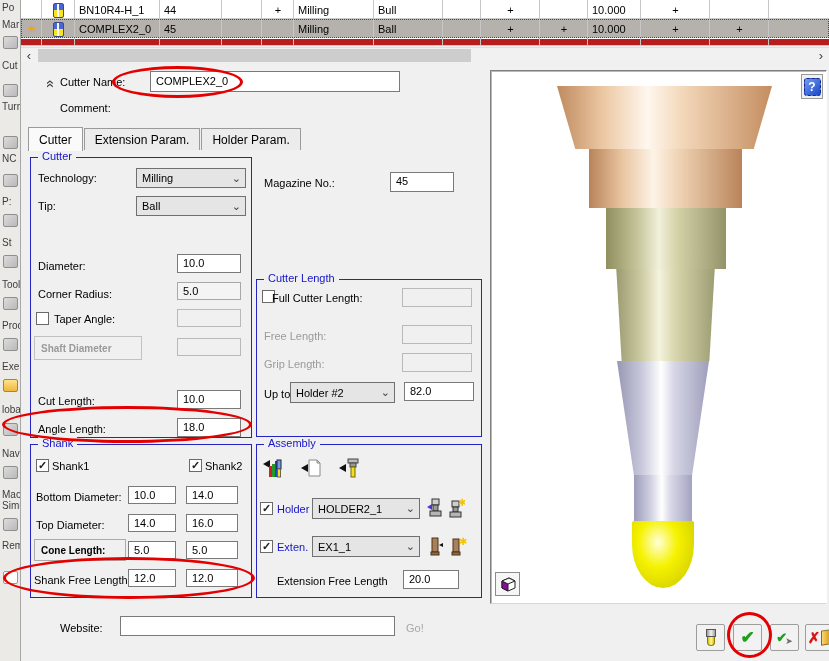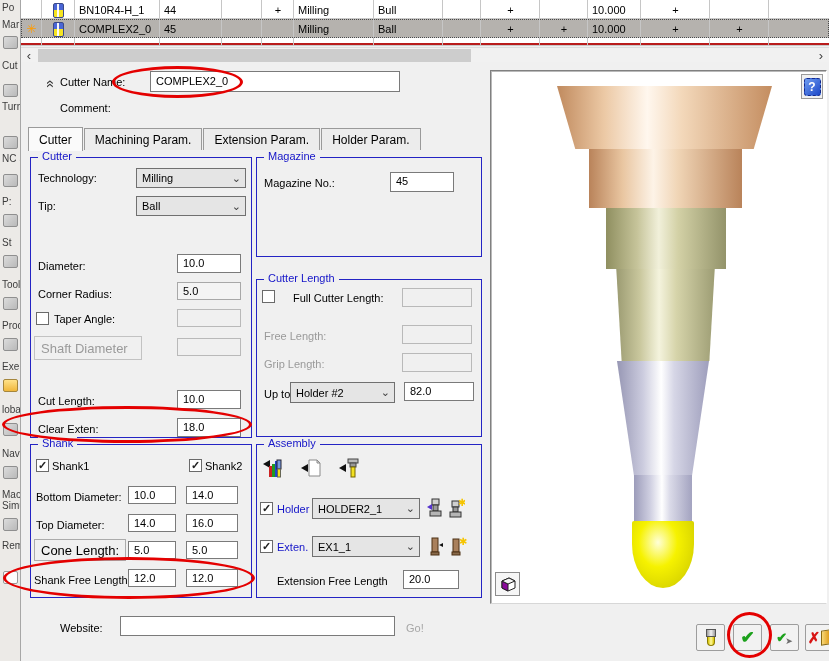--- a/index.html
+++ b/index.html
@@ -7,21 +7,21 @@
   .screen { position:relative; width:829px; height:661px; overflow:hidden; background:#f0f0f0; font-size:11px; color:#000; }
 
   
   .sidebar { position:absolute; left:0; top:0; width:21px; height:661px; background:#eceae7; border-right:1px solid #a7a7a7; overflow:hidden; z-index:5; }
   .sb-label { position:absolute; left:2px; width:40px; font-size:10px; color:#3c3c3c; white-space:normal; line-height:11px; }
   .sb-icon { position:absolute; left:3px; width:15px; height:13px; background:linear-gradient(135deg,#dcdcdc,#b9b9b9); border:1px solid #8f8f8f; border-radius:2px; }
   .sb-icon.folder { background:linear-gradient(180deg,#ffe28a,#f0b73c); border-color:#a5863c; }
   .sb-icon.page { background:#fdfdfd; border-color:#9a9a9a; }
 
   
-  .tool-table { position:absolute; left:21px; top:0; width:808px; height:46px; background:#fff; border-bottom:3px solid #b91c1c; }
+  .tool-table { position:absolute; left:21px; top:0; width:808px; height:46px; background:#fff; border-bottom:7px solid #b91c1c; }
   .trow { display:flex; height:19px; }
   .trow.empty { height:8px; }
   .tcell { border-right:1px solid #c6c6c6; border-bottom:1px solid #c9c9c9; padding:2px 3px 0 4px; font-size:11px; white-space:nowrap; overflow:hidden; display:flex; align-items:center; }
   .trow.selected { background:#b5b2ae; outline:1px dotted #4a4a4a; outline-offset:-1px; }
   .tool-glyph { width:11px; height:15px; border:1px solid #3b4a88; border-radius:2px;
     background:linear-gradient(90deg, rgba(255,255,255,0) 0 35%, rgba(255,255,255,.95) 35% 60%, rgba(255,255,255,0) 60%),
                linear-gradient(180deg,#4a66d6 0 45%, #f6e520 45% 100%); }
   .star { color:#ff9b00; font-size:12px; line-height:12px; }
 
   
@@ -42,21 +42,21 @@
   .tb.dis { background:#f0f0f0; border-color:#b9b9b9; }
 
   .combo { position:absolute; background:#e5e5e5; border:1px solid #707070; display:flex; justify-content:space-between; align-items:center; padding:0 4px 0 5px; font-size:11px; white-space:nowrap; }
   .combo .chv { color:#404040; font-size:11px; margin-left:4px; }
 
   .chk { position:absolute; width:13px; height:13px; background:#fff; border:1px solid #6a6a6a; font-size:11px; line-height:11px; text-align:center; color:#222; font-weight:bold; }
 
   .gbox { position:absolute; border:1px solid #2424c4; }
   .gtitle { position:absolute; top:-8px; left:7px; background:#f0f0f0; padding:0 4px; color:#1414c8; font-size:11px; white-space:nowrap; }
 
-  .btnish { position:absolute; background:#f0f0f0; border:1px solid #ababab; display:flex; align-items:center; padding-left:6px; font-size:13px; white-space:nowrap; }
+  .btnish { position:absolute; background:#f0f0f0; border:1px solid #ababab; display:flex; align-items:center; padding-left:6px; font-size:10px; white-space:nowrap;font-weight:bold; }
   .btnish.dis { color:#9a9a9a; border-color:#c2c2c2; }
 
   .tabbar { position:absolute; left:7px; top:64px; height:24px; display:flex; align-items:flex-end; z-index:3; }
   .tab { border:1px solid #9a9a9a; border-bottom:none; background:#ececec; padding:4px 10px 3px 10px; font-size:12px; margin-right:1px; white-space:nowrap; }
   .tab.active { background:#fafafa; padding-top:5px; padding-bottom:4px; position:relative; top:1px; }
 
   
   .preview { position:absolute; left:469px; top:8px; width:337px; height:534px; background:#fff; border-top:1px solid #808080; border-left:1px solid #808080; border-right:1px solid #fff; border-bottom:1px solid #d7d7d7; box-shadow:inset 1px 1px 0 #b9b9b9; overflow:hidden; }
   .seg { position:absolute; }
   .help-btn { position:absolute; right:3px; top:3px; width:22px; height:25px; background:#f0f0f0; border:1px solid #9a9a9a; display:flex; align-items:center; justify-content:center; }
@@ -179,21 +179,20 @@
   <div class="dialog">
 
     <div class="collapse">«</div>
 
     <div class="lbl" style="left:39px; top:14px">Cutter Name:</div>
     <div class="tb" style="left:129px; top:9px; width:250px; height:21px; padding-top:3px">COMPLEX2_0</div>
     <div class="lbl" style="left:39px; top:40px">Comment:</div>
 
     <div class="tabbar">
       <div class="tab active">Cutter</div>
-      <div class="tab">Machining Param.</div>
       <div class="tab">Extension Param.</div>
       <div class="tab">Holder Param.</div>
     </div>
 
     <div class="gbox" style="left:9px; top:95px; width:222px; height:281px">
       <div class="gtitle">Cutter</div>
     </div>
     <div class="lbl" style="left:17px; top:110px">Technology:</div>
     <div class="combo" style="left:115px; top:106px; width:110px; height:20px">
       <span>Milling</span>
@@ -208,34 +207,31 @@
     <div class="tb" style="left:156px; top:192px; width:64px; height:19px">10.0</div>
     <div class="lbl" style="left:17px; top:226px">Corner Radius:</div>
     <div class="tb ro" style="left:156px; top:220px; width:64px; height:18px">5.0</div>
     <div class="chk" style="left:15px; top:250px"></div>
     <div class="lbl" style="left:33px; top:251px">Taper Angle:</div>
     <div class="tb dis" style="left:156px; top:247px; width:64px; height:18px"></div>
     <div class="btnish dis" style="left:13px; top:274px; width:108px; height:24px">Shaft Diameter</div>
     <div class="tb dis" style="left:156px; top:276px; width:64px; height:18px"></div>
     <div class="lbl" style="left:17px; top:333px">Cut Length:</div>
     <div class="tb" style="left:156px; top:328px; width:64px; height:19px">10.0</div>
-    <div class="lbl" style="left:17px; top:361px">Clear Exten:</div>
+    <div class="lbl" style="left:17px; top:361px">Angle Length:</div>
     <div class="tb" style="left:156px; top:356px; width:64px; height:19px">18.0</div>
 
-    <div class="gbox" style="left:235px; top:95px; width:226px; height:100px">
-      <div class="gtitle">Magazine</div>
-    </div>
     <div class="lbl" style="left:243px; top:115px">Magazine No.:</div>
     <div class="tb" style="left:369px; top:110px; width:64px; height:20px">45</div>
 
     <div class="gbox" style="left:235px; top:217px; width:226px; height:158px">
       <div class="gtitle">Cutter Length</div>
     </div>
     <div class="chk" style="left:241px; top:228px"></div>
-    <div class="lbl" style="left:272px; top:230px">Full Cutter Length:</div>
+    <div class="lbl" style="left:251px; top:230px">Full Cutter Length:</div>
     <div class="tb dis" style="left:381px; top:226px; width:70px; height:19px"></div>
     <div class="lbl gray" style="left:243px; top:268px">Free Length:</div>
     <div class="tb dis" style="left:381px; top:263px; width:70px; height:19px"></div>
     <div class="lbl gray" style="left:243px; top:296px">Grip Length:</div>
     <div class="tb dis" style="left:381px; top:291px; width:70px; height:19px"></div>
     <div class="lbl" style="left:243px; top:326px">Up to</div>
     <div class="combo" style="left:269px; top:320px; width:105px; height:21px">
       <span>Holder #2</span>
         <span class="chv">⌄</span>
     </div>

